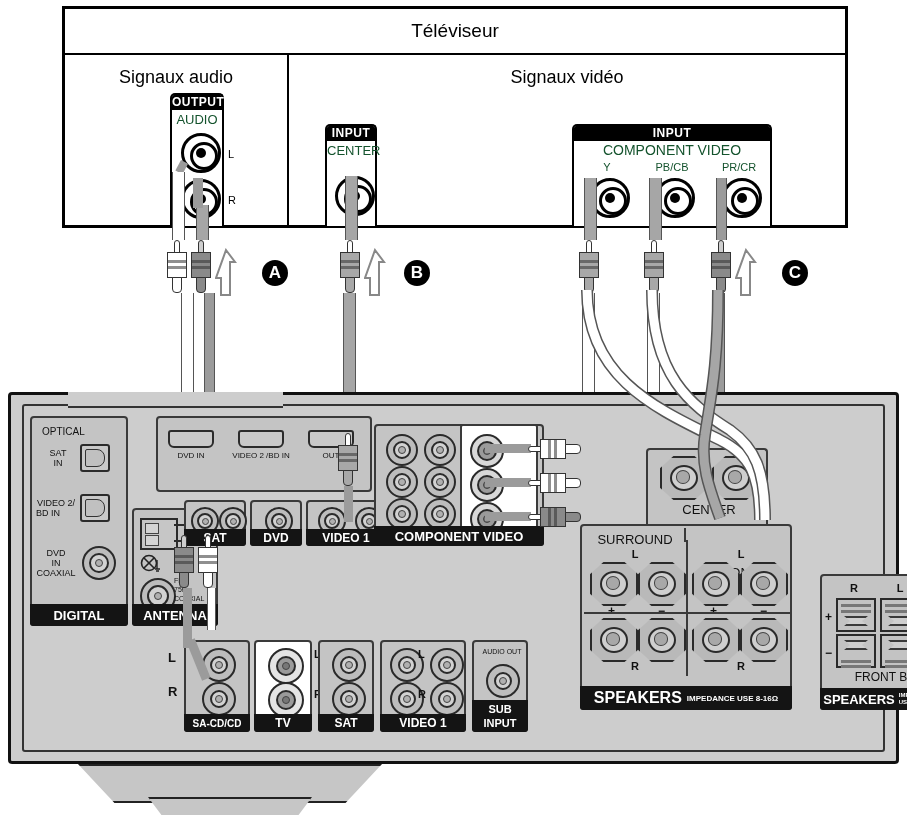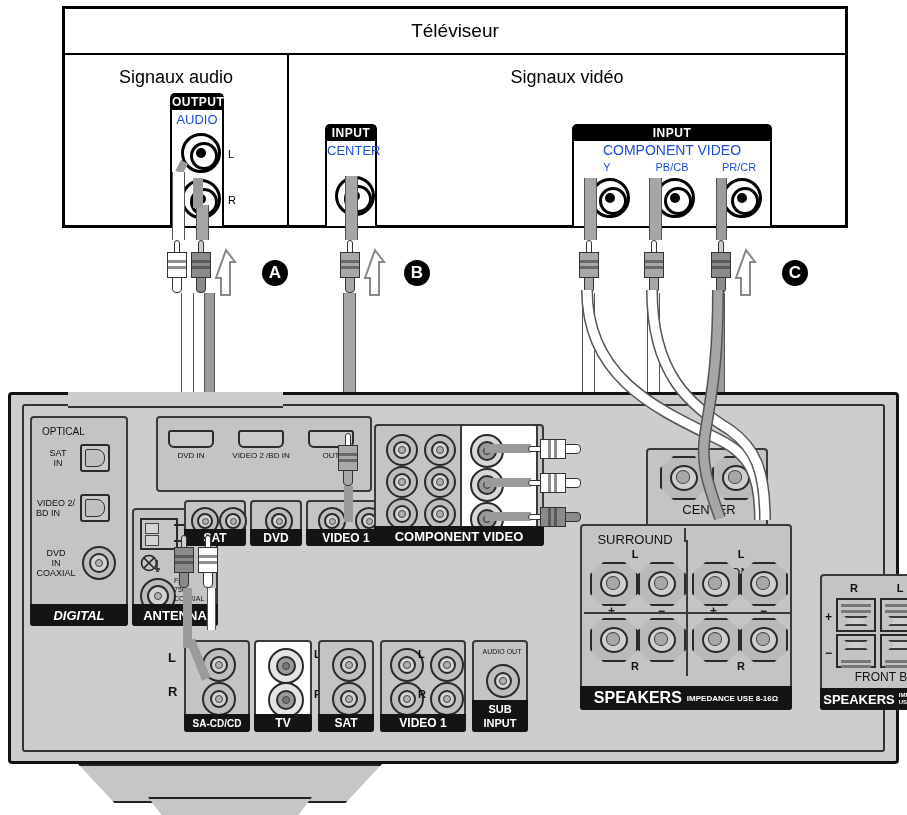--- a/index.html
+++ b/index.html
@@ -11,21 +11,21 @@
   #tv-title-row{height:44px;border-bottom:2px solid #000;display:flex;align-items:center;justify-content:center;}
   #tv-title{font-size:19px;color:#000;}
   #tv-sig-row{display:flex;height:173px;}
   #tv-audio-col{width:224px;border-right:2px solid #000;box-sizing:border-box;position:relative;}
   #tv-video-col{flex:1;position:relative;}
   .sig-label{text-align:center;font-size:18px;padding-top:12px;color:#000;}
 
   
   .jblock{position:absolute;border:2px solid #000;border-radius:5px;background:#fff;box-sizing:border-box;}
   .jhdr{background:#000;color:#fff;font-size:12px;font-weight:bold;text-align:center;letter-spacing:.5px;line-height:15px;height:15px;}
-  .jsub{text-align:center;font-size:13px;color:#1d4ed8;line-height:15px;}
+  .jsub{text-align:center;font-size:13px;color:#14532d;line-height:15px;}
   .jsub.sm{font-size:11px;}
 
   
   .rca{position:absolute;border-radius:50%;}
   .rca-o{width:34px;height:34px;border:3px solid #000;background:#fff;}
   .rca-m{width:22px;height:22px;border:3px solid #000;background:#fff;left:6px;top:6px;}
   .rca-i{width:10px;height:10px;background:#000;left:12px;top:12px;}
 
   .lr-lab{position:absolute;font-size:11px;color:#000;}
 
@@ -261,21 +261,21 @@
         <div class="oin"></div>
       </div>
     <div class="ptxt" style="left:2px;top:130px;width:44px;font-size:9px;">DVD</div>
     <div class="ptxt" style="left:2px;top:140px;width:44px;font-size:9px;">IN</div>
     <div class="ptxt" style="left:0px;top:150px;width:48px;font-size:9px;">COAXIAL</div>
     <div class="srca" style="left:50px;top:128px;width:30px;height:30px;">
       <div class="s2" style="left:5px;top:5px;width:16px;height:16px;">
           <div class="s3" style="left:4px;top:4px;width:6px;height:6px;"></div>
         </div>
     </div>
-    <div class="plabel" style="left:-2px;bottom:-2px;width:98px;height:22px;font-size:13px;border-radius:0 0 3px 3px;font-style:italic;">DIGITAL</div>
+    <div class="plabel" style="left:-2px;bottom:-2px;width:98px;height:22px;font-size:13px;border-radius:0 0 3px 3px;">DIGITAL</div>
   </div>
 
   <div class="pgroup" style="left:124px;top:116px;width:86px;height:118px;">
     <div style="position:absolute;left:6px;top:8px;width:34px;height:28px;border:2px solid #2a2a2a;background:#c6c6c6;">
       <div style="position:absolute;left:3px;top:3px;width:12px;height:9px;border:1.5px solid #444;background:#d4d4d4;"></div>
       <div style="position:absolute;left:3px;top:15px;width:12px;height:9px;border:1.5px solid #444;background:#d4d4d4;"></div>
     </div>
     <div style="position:absolute;left:40px;top:14px;width:12px;height:14px;border:2px solid #2a2a2a;border-left:none;"></div>
     <div class="ptxt" style="left:52px;top:16px;width:22px;font-size:8px;text-align:left;">AM</div>
     <svg style="position:absolute;left:6px;top:44px;" width="22" height="20" viewBox="0 0 22 20">

